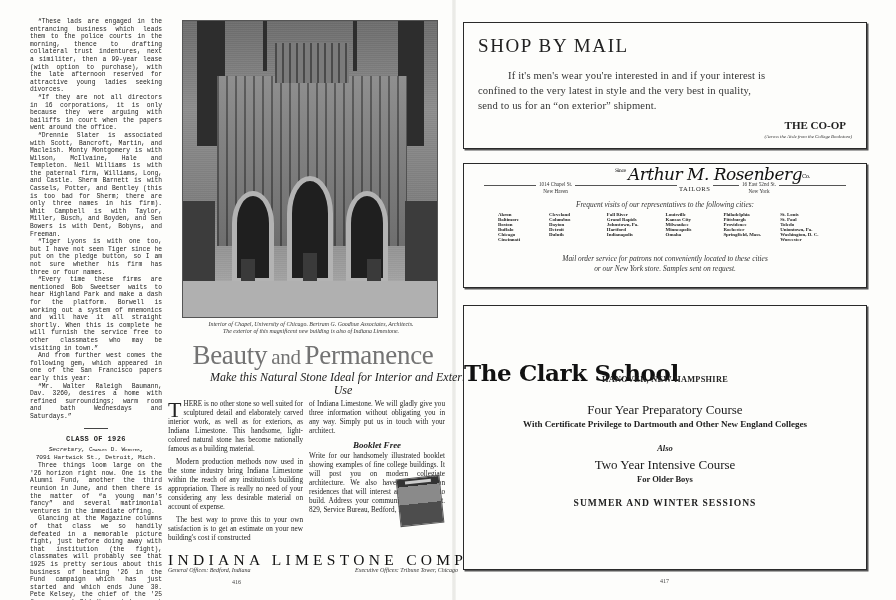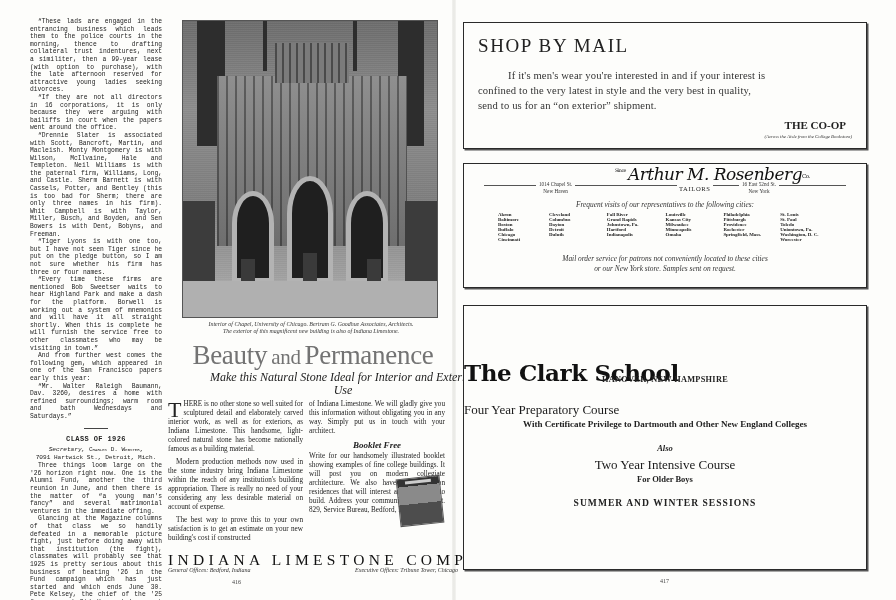--- a/index.html
+++ b/index.html
@@ -112,21 +112,21 @@
   .script .since { font-size: 4.8px; font-style: normal; vertical-align: 8px; margin-right: 2px; }
   .script .co { font-size: 5.5px; font-style: normal; vertical-align: 2px; }
   .tailors { position: absolute; left: 213px; top: 21px; font-family: "Liberation Serif", serif; font-size: 6.6px; letter-spacing: 0.6px; color: #222; background: #fdfdfb; padding: 0 2px; }
   .freq { position: absolute; left: 0; width: 100%; top: 36px; text-align: center; font-family: "Liberation Serif", serif; font-style: italic; font-size: 7.4px; color: #333; }
   .cities { position: absolute; left: 34px; top: 48px; width: 340px; display: flex; }
   .cities .col { font-family: "Liberation Serif", serif; font-weight: bold; font-size: 4.9px; line-height: 5.1px; color: #222; }
   .mailorder { position: absolute; left: 0; width: 100%; top: 90px; text-align: center; font-family: "Liberation Serif", serif; font-style: italic; font-size: 7.4px; line-height: 10px; color: #333; }
 
   .clark-title { position: absolute; left: 0; width: 100%; top: 53px; font-family: "DejaVu Serif", serif; font-weight: bold; font-size: 23px; color: #111; letter-spacing: -0.4px; }
   .clark-loc { position: absolute; left: 0; width: 100%; top: 69px; text-align: center; font-family: "Liberation Serif", serif; font-weight: bold; font-size: 8.3px; letter-spacing: 0.3px; color: #222; }
-  .clark-c1 { position: absolute; left: 0; width: 100%; top: 96px; text-align: left; font-family: "Liberation Serif", serif; font-size: 13px; color: #1a1a1a; }
+  .clark-c1 { position: absolute; left: 0; width: 100%; top: 96px; text-align: center; font-family: "Liberation Serif", serif; font-size: 13px; color: #1a1a1a; }
   .clark-c1s { position: absolute; left: 0; width: 100%; top: 113px; text-align: center; font-family: "Liberation Serif", serif; font-weight: bold; font-size: 9px; color: #222; }
   .clark-also { position: absolute; left: 0; width: 100%; top: 137px; text-align: center; font-family: "Liberation Serif", serif; font-weight: bold; font-style: italic; font-size: 8.5px; color: #222; }
   .clark-c2 { position: absolute; left: 0; width: 100%; top: 151px; text-align: center; font-family: "Liberation Serif", serif; font-size: 13px; color: #1a1a1a; }
   .clark-c2s { position: absolute; left: 0; width: 100%; top: 168px; text-align: center; font-family: "Liberation Serif", serif; font-weight: bold; font-size: 8.5px; color: #222; }
   .clark-sess { position: absolute; left: 0; width: 100%; top: 191px; text-align: center; font-family: "Liberation Serif", serif; font-weight: bold; font-size: 9.6px; letter-spacing: 1px; color: #222; }
 
   .gutter { position: absolute; left: 452px; top: 0; width: 4px; height: 600px; background: linear-gradient(90deg, #f2f2ef, #e8e8e4, #f4f4f1); }
 </style>
 </head>
 <body>
@@ -178,21 +178,21 @@
   <span>Beauty</span><span class="small" style="margin:0 4px">and</span><span>Permanence</span>
 </div>
 <div class="beauty-sub">Make this Natural Stone Ideal for Interior and Exterior Use</div>
 
 <div class="ad-col" style="left:168px;top:400px;width:135px;">
   <p class="first"><span class="dropcap">T</span><span>HERE is no other stone so well suited for sculptured detail and elaborately carved interior work, as well as for exteriors, as Indiana Limestone. This handsome, light-colored natural stone has become nationally famous as a building material.</span></p>
   <p>Modern production methods now used in the stone industry bring Indiana Limestone within the reach of any institution's building appropriation. There is really no need of your considering any less desirable material on account of expense.</p>
   <p>The best way to prove this to your own satisfaction is to get an estimate on your new building's cost if constructed</p>
 </div>
 <div class="ad-col" style="left:309px;top:400px;width:136px;">
-  <p class="first">of Indiana Limestone. We will gladly give you this information without obligating you in any way. Simply put us in touch with your architect.</p>
+  <p class="first">of Indiana Limestone. We will gladly give you three information without obligating you in any way. Simply put us in touch with your architect.</p>
   <div class="booklet-head">Booklet Free</div>
   <p class="first" style="width:136px;"><span>Write for our handsomely illustrated booklet showing examples of fine college buildings. It will post you on modern collegiate architecture. We also have a booklet on residences that will interest any one about to build. Address your communication to Dept. 829, Service Bureau, Bedford, Indiana.</span></p>
 </div>
 <div class="booklet-img"></div>
 
 <div class="limestone">INDIANA LIMESTONE COMPANY</div>
 <div class="offices">
   <i>General Offices: Bedford, Indiana</i>
   <i>Executive Offices: Tribune Tower, Chicago</i>
 </div>

